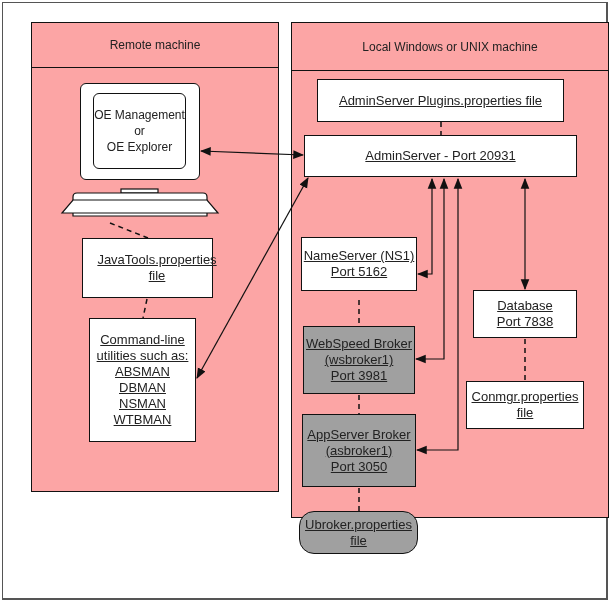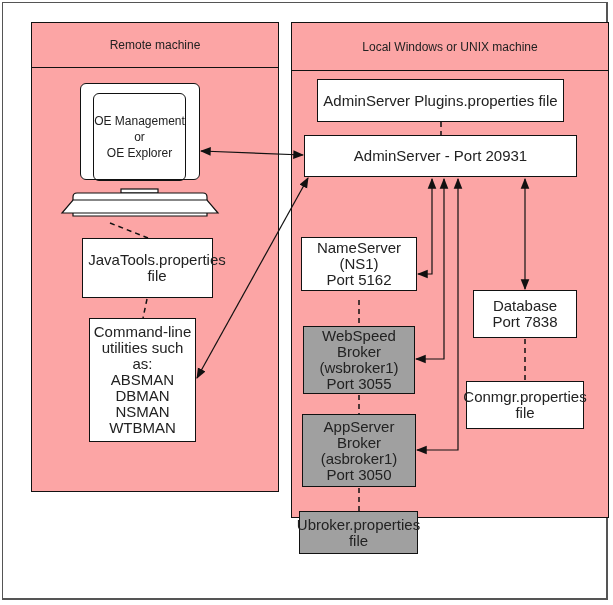--- a/index.html
+++ b/index.html
@@ -5,26 +5,26 @@
     html, body { margin: 0; padding: 0; background: #ffffff; }
     body { width: 613px; height: 605px; position: relative; overflow: hidden;
            font-family: "Liberation Sans", "DejaVu Sans", sans-serif; color: #222; }
     .frame { position: absolute; left: 2px; top: 2px; width: 606px; height: 598px;
              border: 1px solid #555; border-right-width: 2px; border-bottom-width: 2px; box-sizing: border-box; }
     .panel { position: absolute; border: 1.5px solid #111; box-sizing: border-box; background: #fca5a5; }
     .panel-head { position: absolute; left: 0; right: 0; top: 0; border-bottom: 1.5px solid #111;
                   display: flex; align-items: center; justify-content: center; font-size: 12px; }
     .box { position: absolute; border: 1.5px solid #111; box-sizing: border-box; background: #fff;
            display: flex; align-items: center; justify-content: center; text-align: center;
-           font-size: 15px; line-height: 16px; white-space: pre-line; }
+           font-size: 13px; line-height: 16px; white-space: pre-line; text-decoration: underline; }
     .box.gray { background: #a0a0a0; }
     svg.lines { position: absolute; left: 0; top: 0; pointer-events: none; }
     .monitor { position: absolute; left: 80px; top: 83px; width: 120px; height: 97px;
                border: 1.5px solid #111; border-radius: 6px; box-sizing: border-box; background: #fff; }
-    .screen { position: absolute; left: 12px; top: 9px; width: 93px; height: 88px;
+    .screen { position: absolute; left: 12px; top: 9px; width: 93px; height: 76px;
               border: 1.5px solid #111; border-radius: 6px; box-sizing: border-box;
               display: flex; align-items: center; justify-content: center; text-align: center;
               font-size: 12px; line-height: 16px; white-space: pre-line; }
   </style>
 </head>
 <body>
 
 <div class="frame"></div>
 
 <div class="panel" style="left:31px; top:22px; width:248px; height:252px; height:252px;">
@@ -56,25 +56,25 @@
 DBMAN
 NSMAN
 WTBMAN</div>
 
 <div class="box" style="left:317px; top:79px; width:247px; height:43px;">AdminServer Plugins.properties file</div>
 <div class="box" style="left:304px; top:135px; width:273px; height:42px;">AdminServer - Port 20931</div>
 <div class="box" style="left:301px; top:237px; width:116px; height:54px;">NameServer (NS1)
 Port 5162</div>
 <div class="box gray" style="left:303px; top:326px; width:112px; height:68px;">WebSpeed Broker
 (wsbroker1)
-Port 3055</div>
+Port 3981</div>
 <div class="box gray" style="left:302px; top:414px; width:114px; height:73px;">AppServer Broker
 (asbroker1)
 Port 3050</div>
-<div class="box gray" style="left:299px; top:511px; width:119px; height:43px;">Ubroker.properties
+<div class="box gray" style="left:299px; top:511px; width:119px; height:43px;border-radius:15px;">Ubroker.properties
 file</div>
 <div class="box" style="left:473px; top:290px; width:104px; height:48px;">Database
 Port 7838</div>
 <div class="box" style="left:466px; top:381px; width:118px; height:48px;">Conmgr.properties
 file</div>
 
 <svg class="lines" width="613" height="605">
   <defs>
     <marker id="ah" viewBox="0 0 10 10" refX="9" refY="5" markerWidth="9" markerHeight="9" orient="auto-start-reverse">
       <path d="M0 1 L10 5 L0 9 Z" fill="#111"></path>

